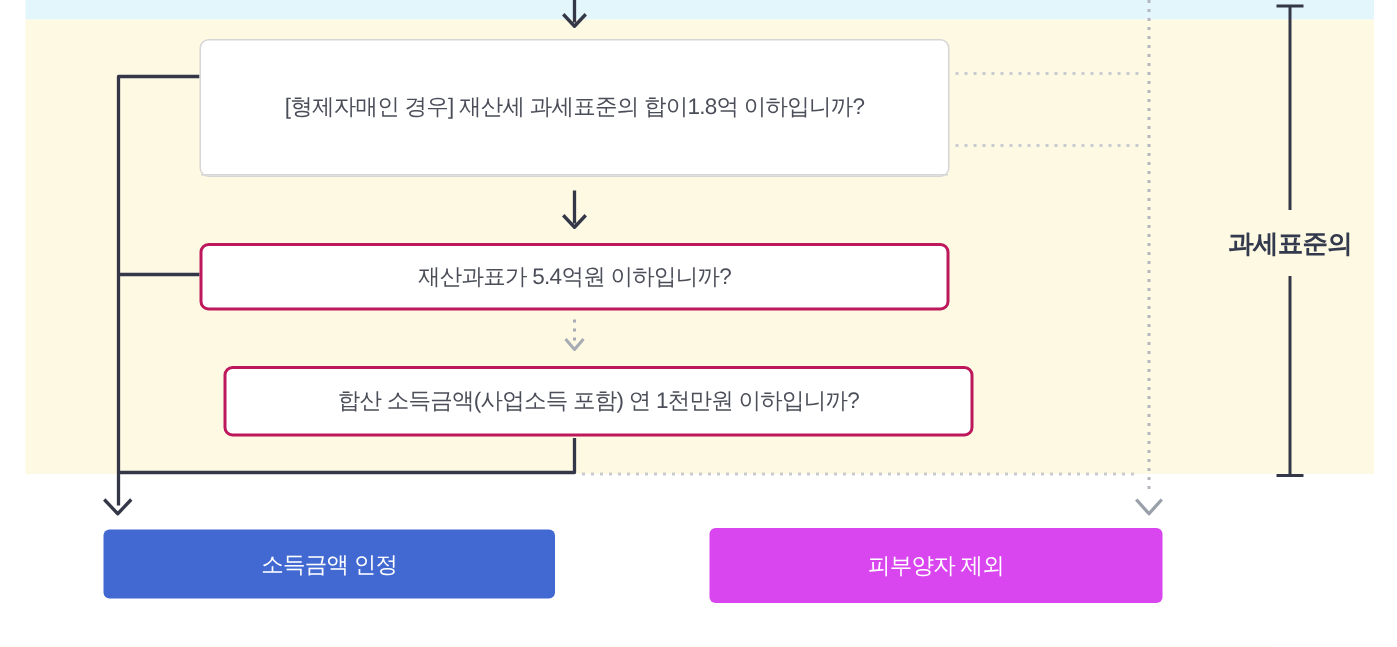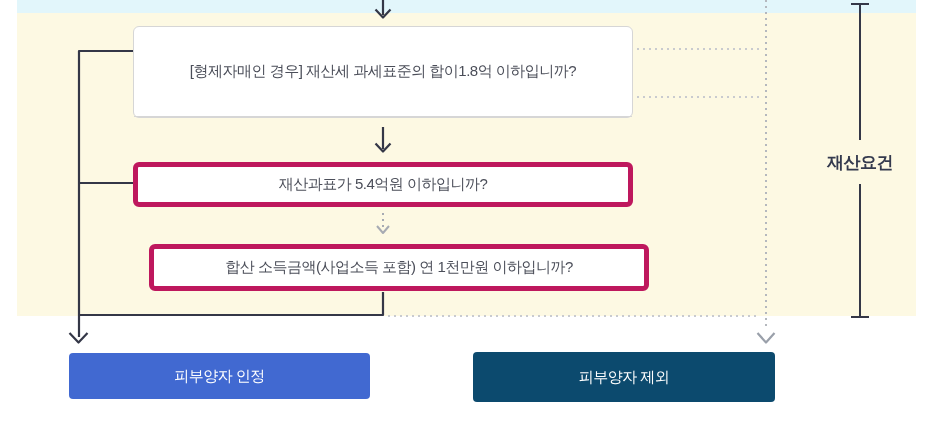--- a/index.html
+++ b/index.html
@@ -22,21 +22,21 @@
     position:absolute;left:17px;top:13px;width:899px;height:303px;
     background:#fdf9e3;
   }
   .connectors{
     position:absolute;left:0;top:0;width:931px;height:431px;
     pointer-events:none;
   }
   .qbox{
     position:absolute;left:133px;width:500px;
     background:#ffffff;
-    border:5px solid #be185d;
+    border:2px solid #be185d;
     border-radius:6px;
     box-sizing:border-box;
     display:flex;align-items:center;justify-content:center;
     color:#4b4e59;font-size:15px;letter-spacing:-0.5px;
     text-align:center;
   }
   .qbox-group{
     position:absolute;left:133px;top:26px;width:500px;height:92px;
     background:#ffffff;border:1px solid #d6d6d6;border-radius:6px;
     box-sizing:border-box;display:flex;flex-direction:column;
@@ -53,21 +53,21 @@
     text-align:center;
     color:#343a4e;font-size:17px;font-weight:bold;letter-spacing:-0.5px;
   }
   .result-btn{
     position:absolute;
     border-radius:4px;
     display:flex;align-items:center;justify-content:center;
     color:#ffffff;font-size:15px;letter-spacing:-0.5px;
   }
   .result-accept{left:69px;top:353px;width:301px;height:46px;background:#4169d1;}
-  .result-exclude{left:473px;top:352px;width:302px;height:50px;background:#0c4a6e;}
+  .result-exclude{left:473px;top:352px;width:302px;height:50px;background:#d946ef;}
 </style>
 </head>
 <body>
 
 <div class="page">
 
   <div class="cyan-strip"></div>
   <div class="panel"></div>
 
   <svg class="connectors" width="931" height="431" viewBox="0 0 931 431" fill="none">
@@ -99,22 +99,22 @@
   </div>
 
   <div class="qbox box3">
     <span>재산과표가 5.4억원 이하입니까?</span>
   </div>
 
   <div class="qbox box4">
     <span>합산 소득금액(사업소득 포함) 연 1천만원 이하입니까?</span>
   </div>
 
-  <div class="side-label">재산요건</div>
+  <div class="side-label">과세표준의</div>
 
   <div class="result-btn result-accept">
-    <span>피부양자 인정</span>
+    <span>소득금액 인정</span>
   </div>
   <div class="result-btn result-exclude">
     <span>피부양자 제외</span>
   </div>
 
 </div>
 
 </body></html>

